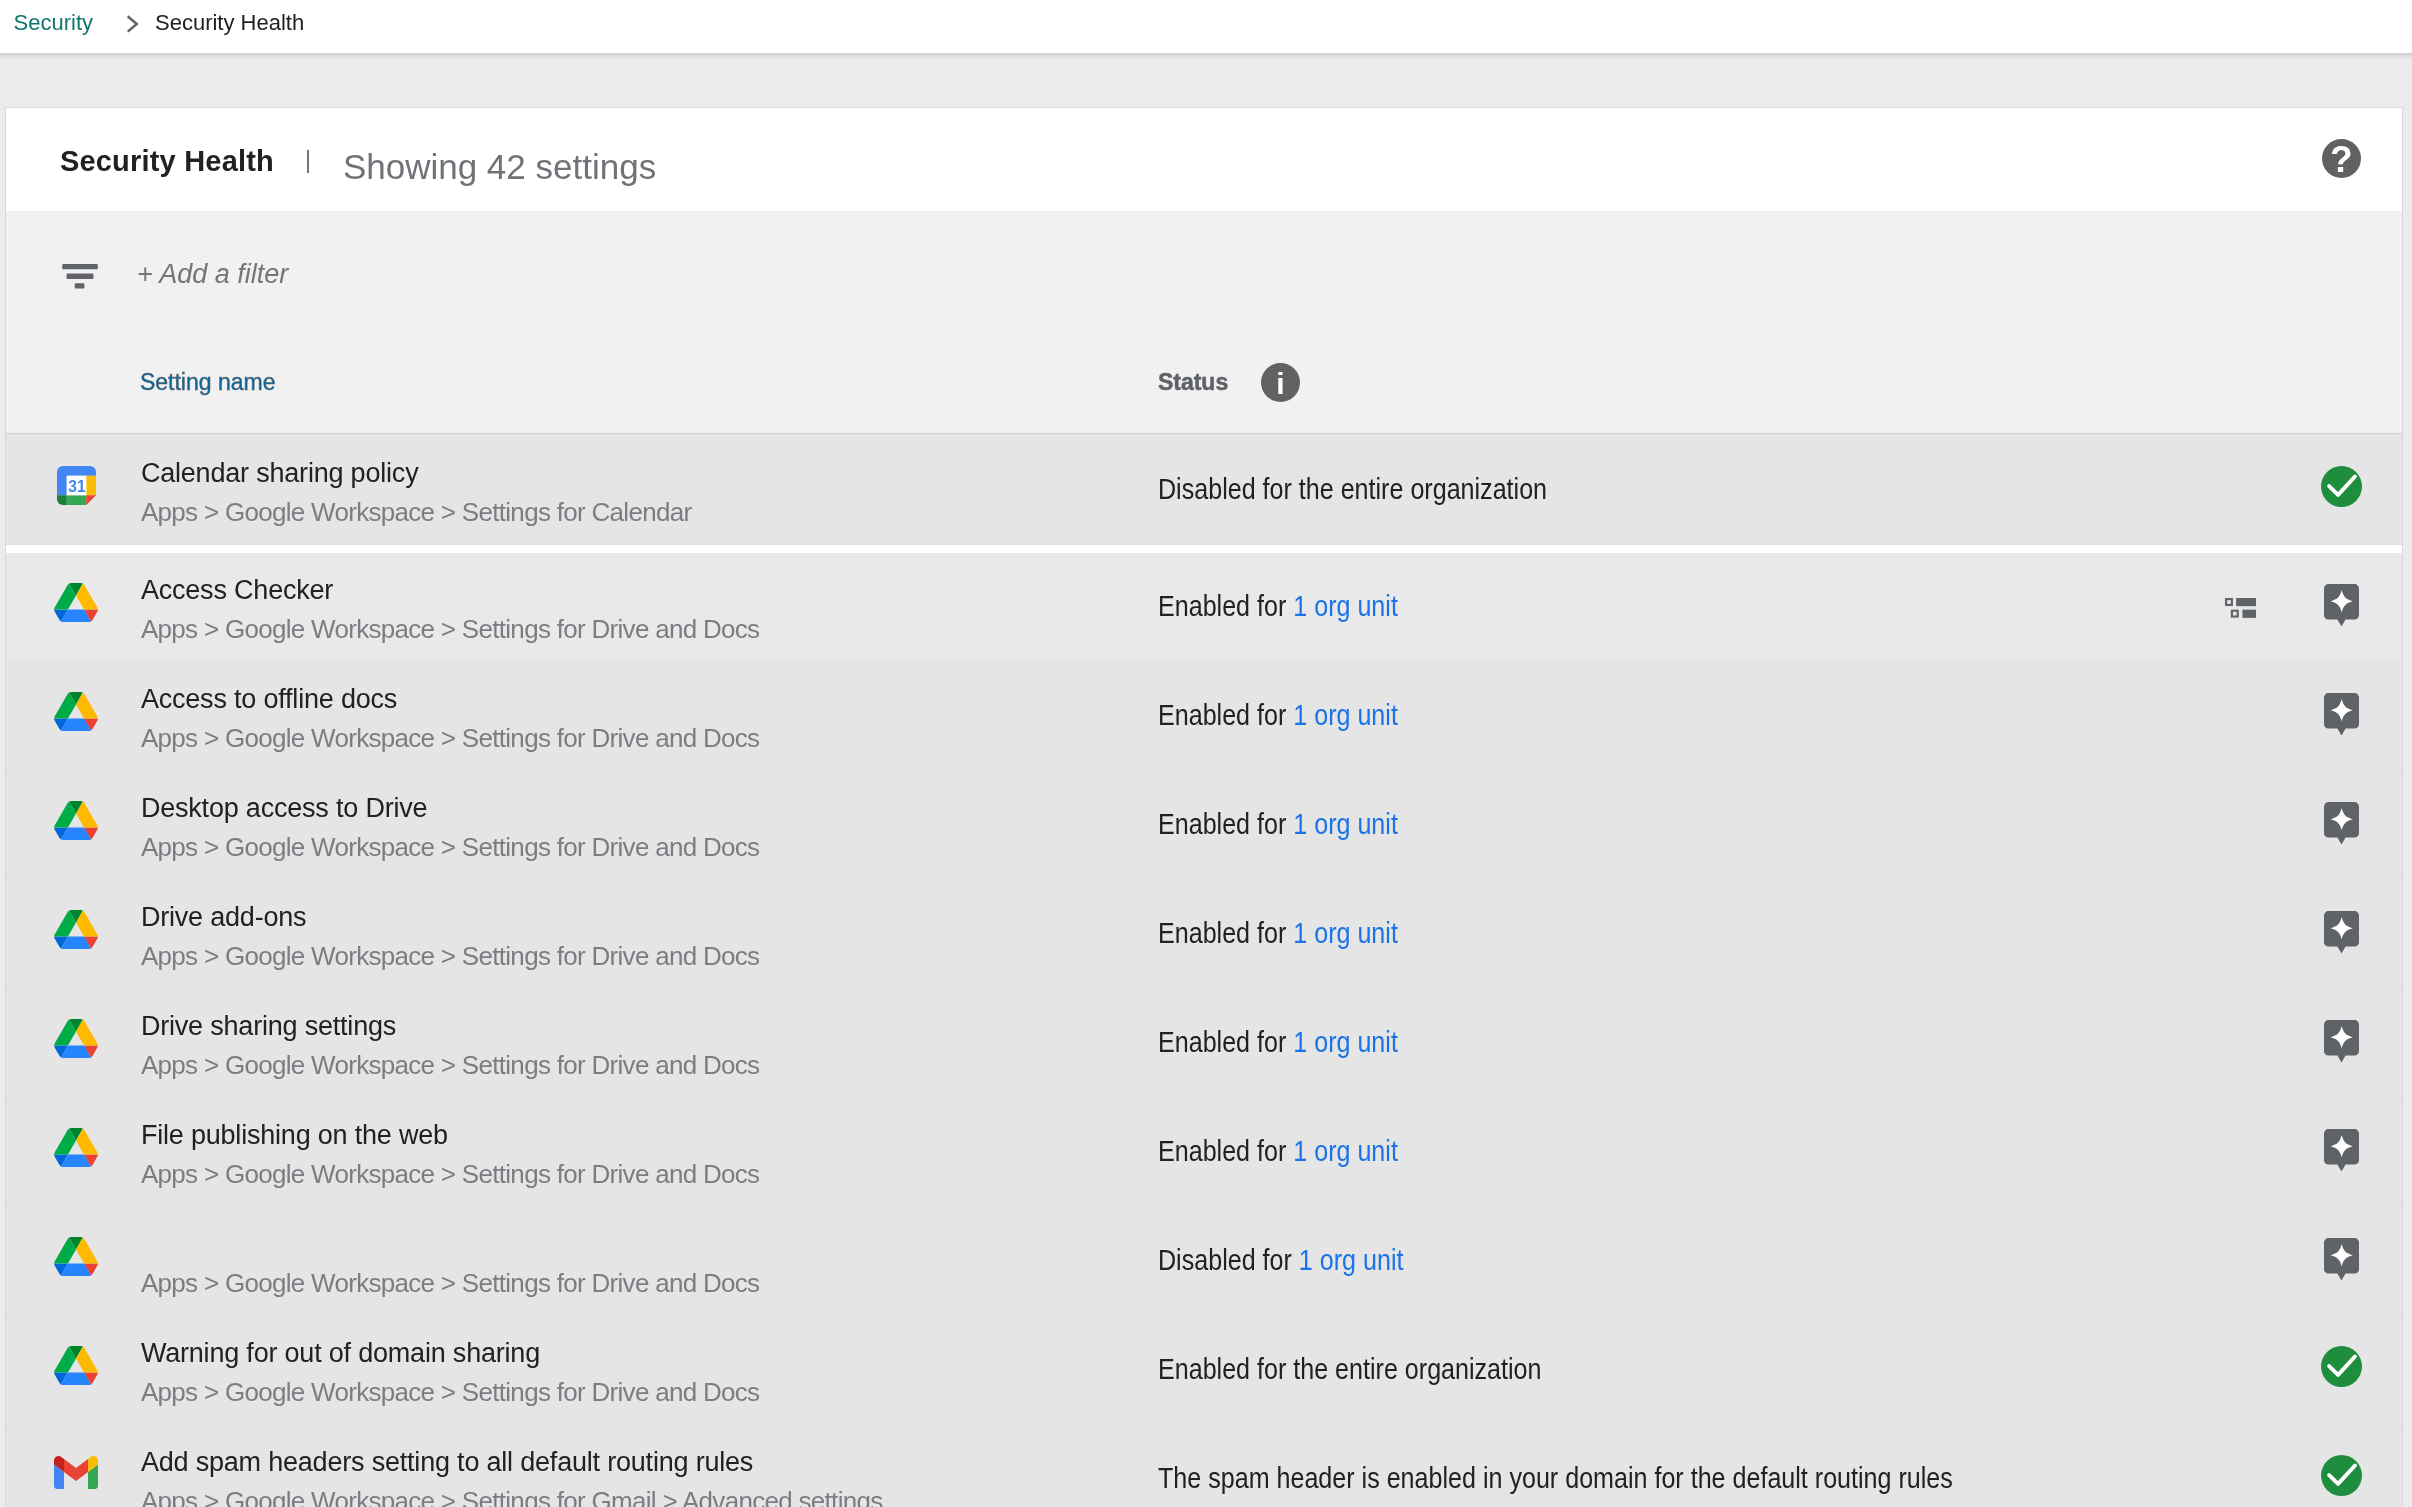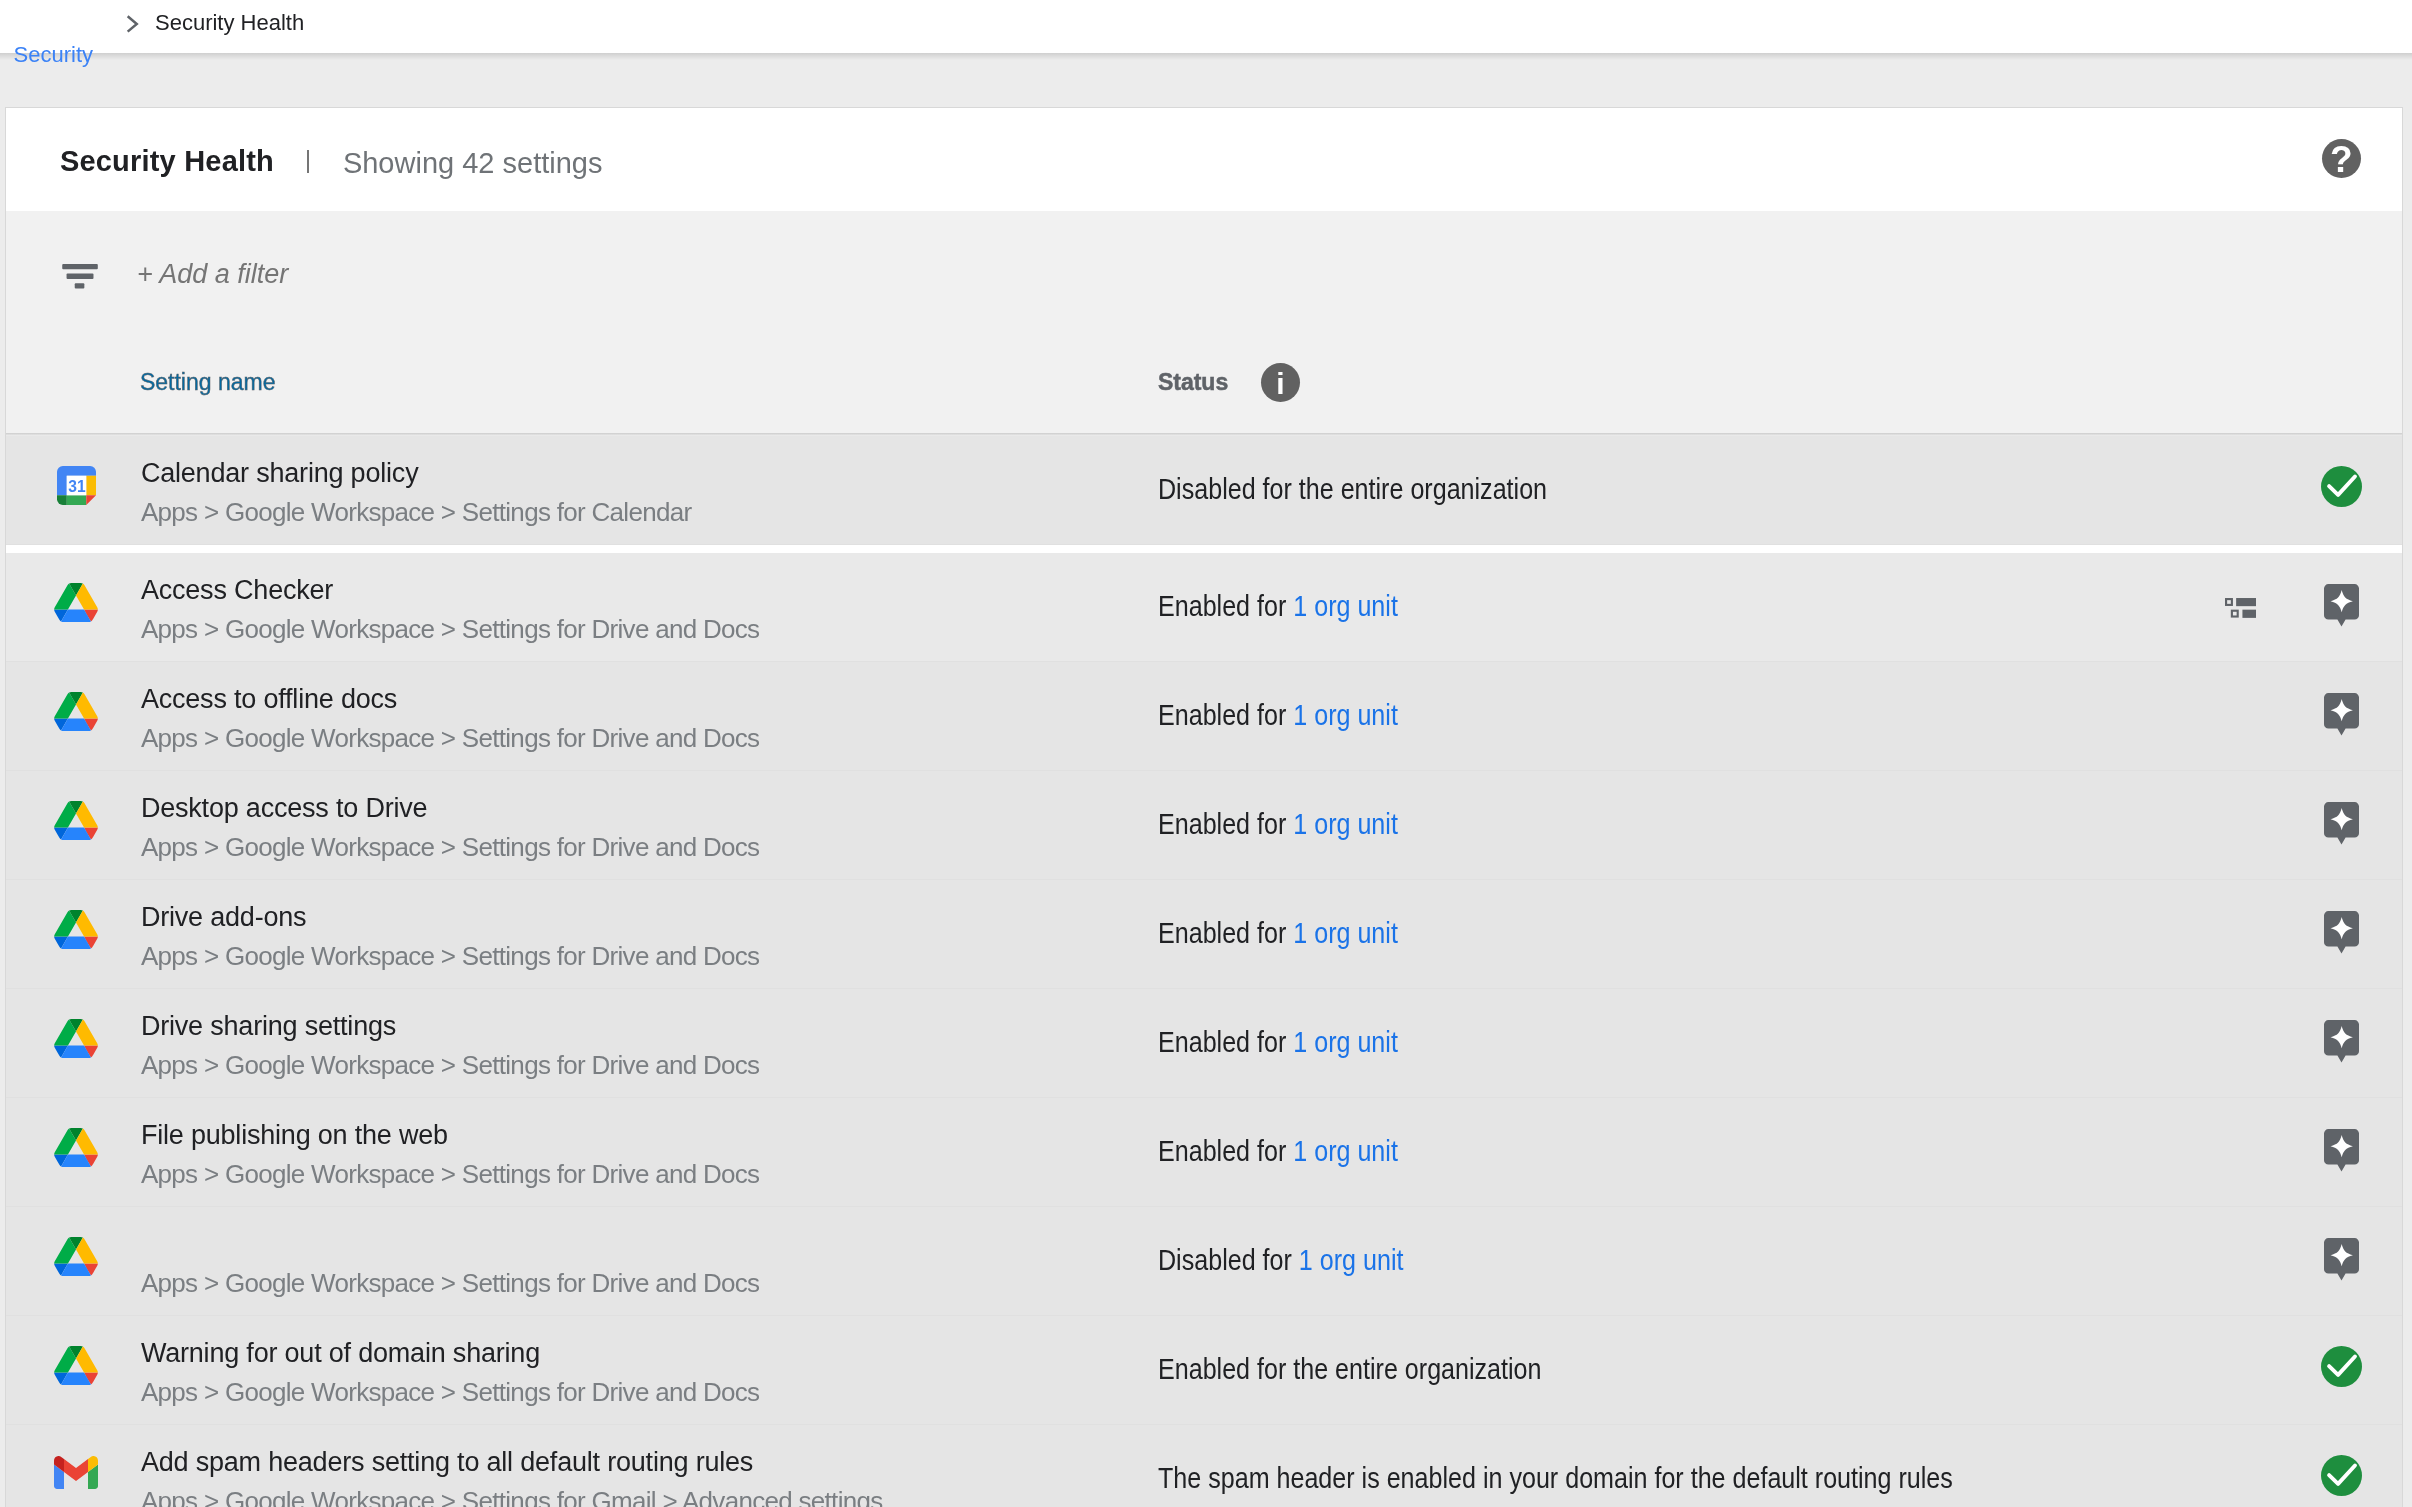--- a/index.html
+++ b/index.html
@@ -1,27 +1,27 @@
 <!DOCTYPE html>
 <html><head><meta charset="utf-8">
 <style>
 * { margin:0; padding:0; box-sizing:border-box; }
 html,body { width:2412px; height:1508px; overflow:hidden; background:#ececec;
   font-family:"Liberation Sans", sans-serif; position:relative; }
 .topbar { position:absolute; left:0; top:0; width:2412px; height:53px; background:#fff; z-index:5; }
 .topsh { position:absolute; left:0; top:53px; width:2412px; height:6.8px;
   background:linear-gradient(rgba(0,0,0,0.12), rgba(0,0,0,0)); z-index:4; }
-.bc1 { position:absolute; left:13.6px; top:12px; font-size:22px; line-height:1; color:#3b82f6;margin-top:32px; }
+.bc1 { position:absolute; left:13.6px; top:12px; font-size:22px; line-height:1; color:#0f766e; }
 .bcv { position:absolute; left:120px; top:11.6px; }
 .bc2 { position:absolute; left:155px; top:12px; font-size:22px; line-height:1; color:#202124; }
 .card { position:absolute; left:4.9px; top:107px; width:2398px; height:1456px;
   background:#fff; border:1px solid #d8d8d8; border-bottom:none; }
 .chtitle { position:absolute; left:54px; top:39px; font-size:29px; font-weight:bold; line-height:1; color:#202124; letter-spacing:0.2px; }
 .chsep { position:absolute; left:301px; top:42px; width:1.9px; height:23px; background:#757575; }
-.chshow { position:absolute; left:337px; top:41px; font-size:29px; line-height:1; color:#6f7377; }
+.chshow { position:absolute; left:337px; top:41px; font-size:35px; line-height:1; color:#6f7377; }
 .help { position:absolute; left:2316px; top:31px; width:39px; height:39px; border-radius:50%;
   background:#616161; color:#fff; font-size:37px; font-weight:bold; text-align:center; line-height:41px; }
 .fband { position:absolute; left:0; top:103px; width:2396px; height:116px; background:#f1f1f1; }
 .ficon { position:absolute; left:56px; top:156px; }
 .fadd { position:absolute; left:131px; top:153px; font-size:27px; line-height:1; color:#757575;font-style:italic; }
 .fdiv { position:absolute; left:0; top:219px; width:523px; height:1px; background:#dcdcdc; }
 .thead { position:absolute; left:0; top:219px; width:2396px; height:106px; background:#f1f1f1; }
 .thname { position:absolute; left:134px; top:263px; font-size:23px; font-weight:400; -webkit-text-stroke:0.5px #5f6368; line-height:1; color:#0369a1; }
 .thstatus { position:absolute; left:1152px; top:263px; font-size:23px; font-weight:700; -webkit-text-stroke:0.5px #5f6368; line-height:1; color:#5f6368; }
 .thinfo { position:absolute; left:1255px; top:255px; width:39px; height:39px; border-radius:50%;

